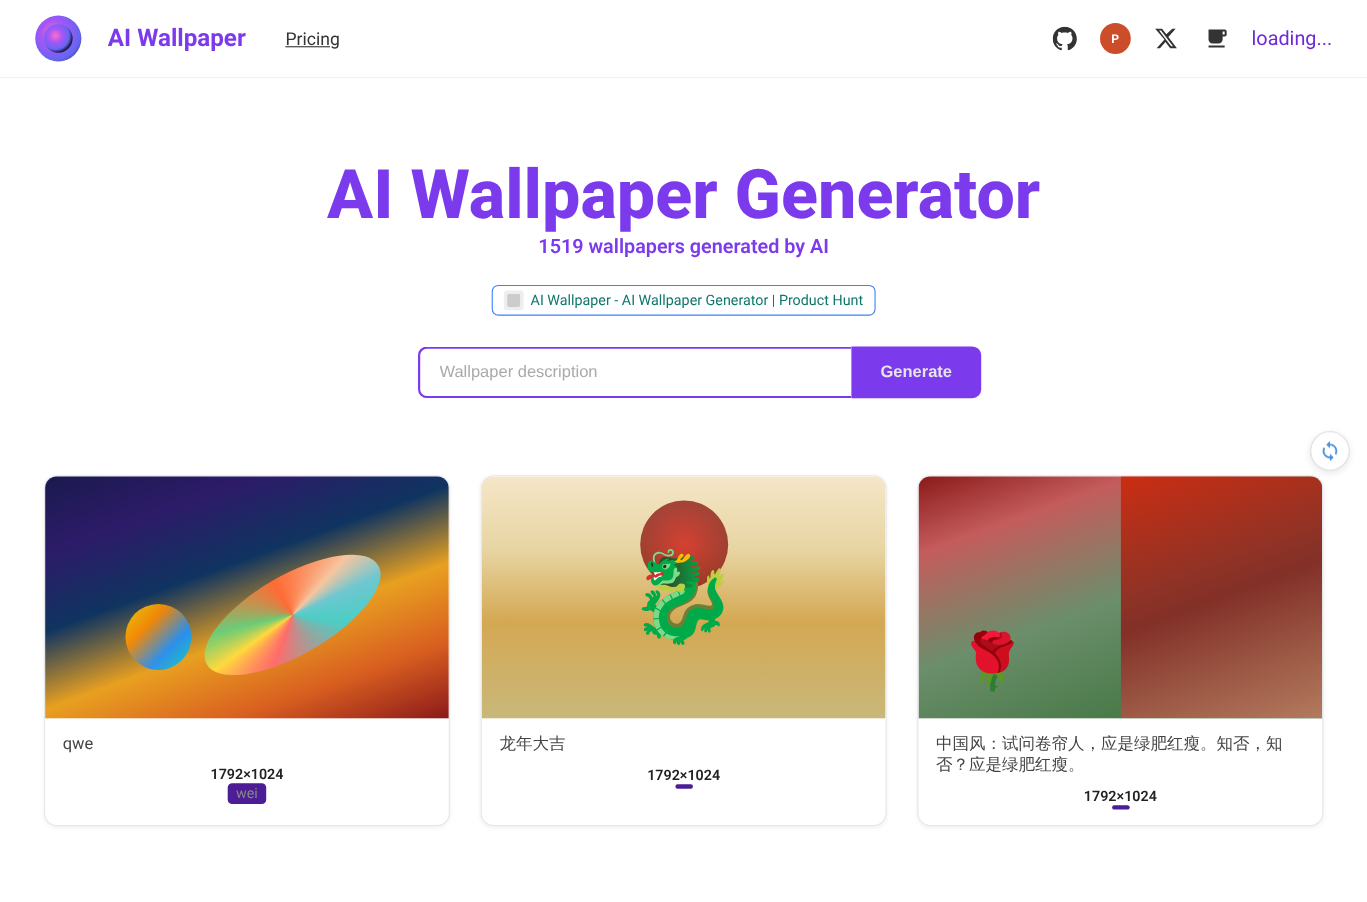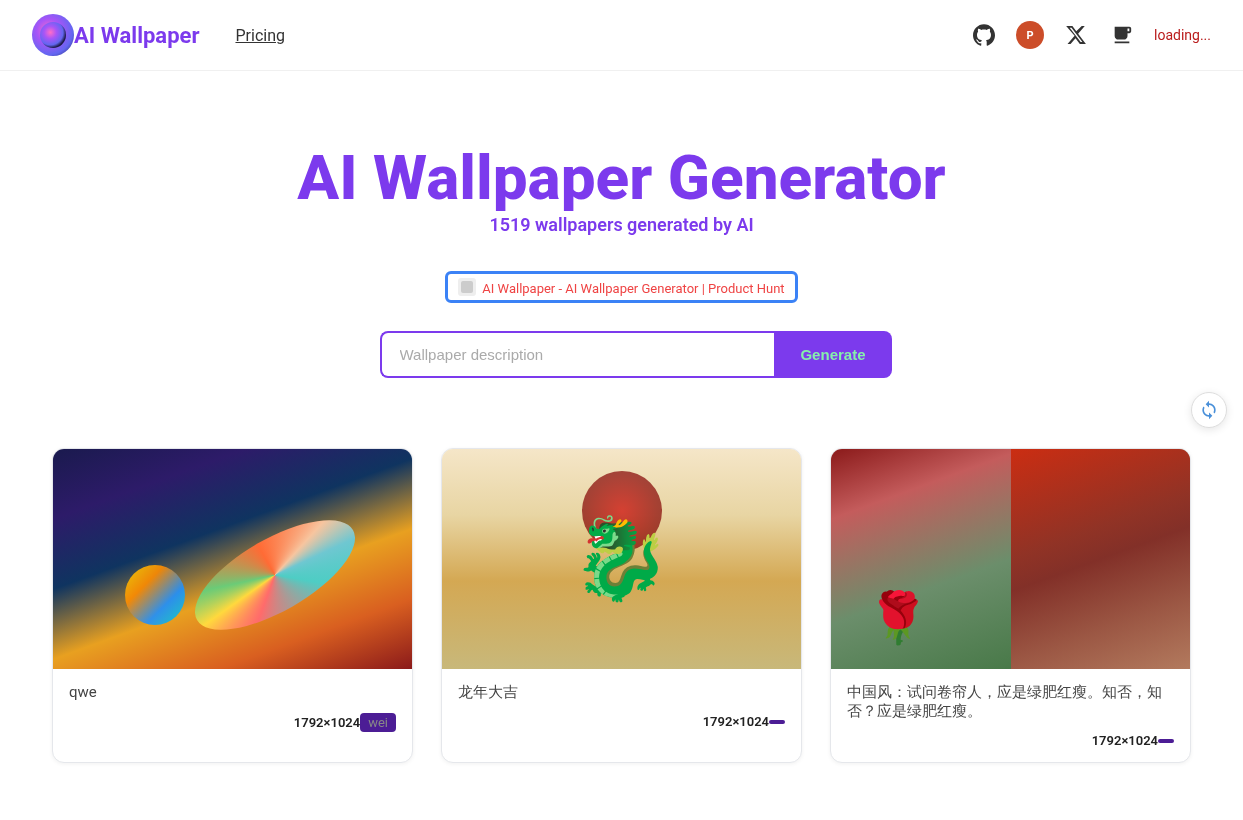--- a/index.html
+++ b/index.html
@@ -9,21 +9,21 @@
     .header {
       display: flex;
       align-items: center;
       padding: 14px 32px;
       border-bottom: 1px solid #f0f0f0;
       position: relative;
     }
     .logo-area {
       display: flex;
       align-items: center;
-      gap: 0;
+      gap: 24px;
       text-decoration: none;
     }
     .logo-icon {
       width: 42px;
       height: 42px;
       border-radius: 50%;
       background: radial-gradient(circle at 40% 40%, #ff6ec7, #a855f7, #6366f1, #1e1b4b);
       display: flex;
       align-items: center;
       justify-content: center;
@@ -72,52 +72,52 @@
       border-radius: 50%;
       display: flex;
       align-items: center;
       justify-content: center;
       color: white;
       font-size: 11px;
       font-weight: 700;
       cursor: pointer;
     }
     .loading-text {
-      font-size: 14px;
-      color: #b91c1c;
+      font-size: 18px;
+      color: #6d28d9;
     }
 
     
     .hero {
       text-align: center;
       padding: 70px 20px 40px;
     }
     .hero-title {
       font-size: 62px;
       font-weight: 800;
       color: #7c3aed;
       margin-bottom: 0;
     }
     .hero-subtitle {
       font-size: 18px;
       color: #555;
-      margin-bottom: 36px;
+      margin-bottom: 24px;
     }
     .hero-subtitle span {
       color: #7c3aed;
       font-weight: 600;
     }
     .product-hunt-badge {
       display: inline-flex;
-      align-items: flex-end;
+      align-items: center;
       gap: 6px;
       font-size: 13px;
-      color: #ef4444;
+      color: #0f766e;
       margin-bottom: 28px;
-      border: 3px solid #3b82f6;
+      border: 1px solid #3b82f6;
       padding: 4px 10px;
       border-radius: 6px;
     }
     .product-hunt-badge .img-placeholder {
       width: 18px;
       height: 18px;
       background: #eee;
       border-radius: 3px;
       display: flex;
       align-items: center;
@@ -140,34 +140,34 @@
       font-size: 15px;
       outline: none;
       color: #333;
     }
     .search-input::placeholder {
       color: #aaa;
     }
     .generate-btn {
       padding: 13px 26px;
       background: #7c3aed;
-      color: #86efac;
+      color: #e5e5e5;
       border: none;
       border-radius: 0 8px 8px 0;
       font-size: 15px;
       font-weight: 600;
       cursor: pointer;
     }
 
     
     .gallery {
       display: grid;
       grid-template-columns: repeat(3, 1fr);
       gap: 28px;
-      padding: 30px 52px;
+      padding: 30px 40px;
       max-width: 1243px;
       margin: 0 auto;
     }
     .gallery-card {
       border: 1px solid #e5e7eb;
       border-radius: 12px;
       overflow: hidden;
       background: #fff;
       box-shadow: 0 1px 4px rgba(0,0,0,0.06);
     }
@@ -263,20 +263,21 @@
     }
     .card-title {
       font-size: 15px;
       color: #444;
       margin-bottom: 12px;
     }
     .card-meta {
       display: flex;
       justify-content: flex-end;
       align-items: center;
+      flex-direction: column;
     }
     .card-dims {
       font-size: 13px;
       font-weight: 600;
       color: #222;
     }
     .card-author {
       font-size: 13px;
       color: #888;
       background: #4c1d95;

